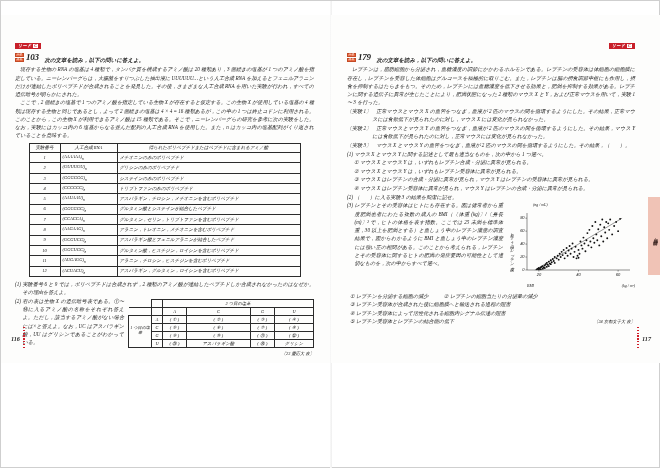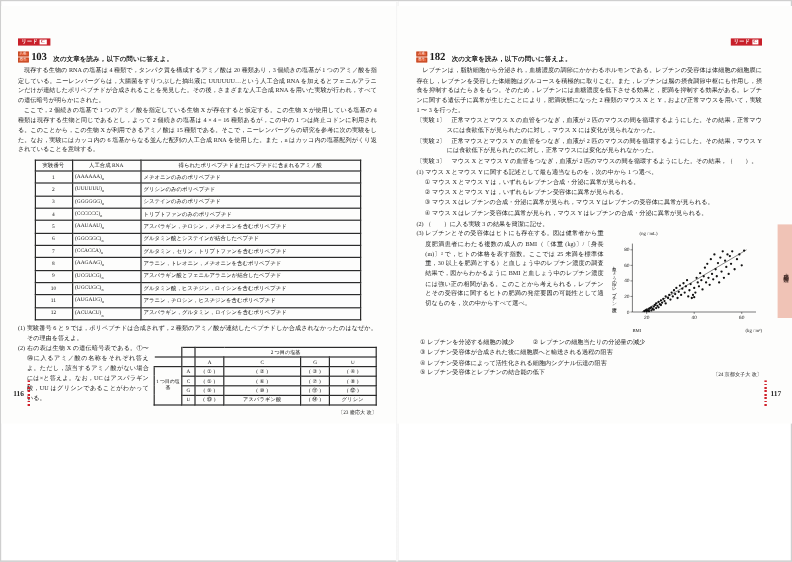--- a/index.html
+++ b/index.html
@@ -13,24 +13,25 @@
   }
   .spread {
     position: relative;
     width: 660px; height: 468px;
     background: #ffffff;
     box-sizing: border-box;
     border: 1px solid #cfcfcf;
   }
   .page {
     position: absolute;
-    top: 4px;
+    top: 14px;
     width: 330px; height: 348px;
     background: #fdfdfc;
     box-sizing: border-box;
+    font-style: italic;
   }
   .page-left  { left: 0;   border-right: 1px solid #e2e2e2; }
   .page-right { left: 330px; }
 
   .content {
     position: absolute;
     left: 14px; right: 16px; top: 26px;
     font-size: 5.1px;
     line-height: 1.62;
     color: #1a1a1a;
@@ -390,21 +391,21 @@
 
       <div class="lead-row right">
         <span class="lead-tag"><span>リード</span><span class="lv">C</span></span>
       </div>
 
       <div class="prob-head">
         <div class="prob-marks">
           <div class="mark">共通</div>
           <div class="mark">思考</div>
         </div>
-        <div class="prob-no">182</div>
+        <div class="prob-no">179</div>
         <div class="prob-title">次の文章を読み，以下の問いに答えよ。</div>
       </div>
 
       <p class="para">レプチンは，脂肪細胞から分泌され，血糖濃度の調節にかかわるホルモンである。レプチンの受容体は体細胞の細胞膜に存在し，レプチンを受容した体細胞はグルコースを積極的に取りこむ。また，レプチンは脳の摂食調節中枢にも作用し，摂食を抑制するはたらきをもつ。そのため，レプチンには血糖濃度を低下させる効果と，肥満を抑制する効果がある。レプチンに関する遺伝子に異常が生じたことにより，肥満状態になった 2 種類のマウス X と Y，および正常マウスを用いて，実験 1 〜 3 を行った。</p>
 
       <div class="exp-block">
         <span class="exp-label">〔実験 1〕</span>
         <span class="exp-text">正常マウスとマウス X の血管をつなぎ，血液が 2 匹のマウスの間を循環するようにした。その結果，正常マウスには食欲低下が見られたのに対し，マウス X には変化が見られなかった。</span>
       </div>
       <div class="exp-block">

